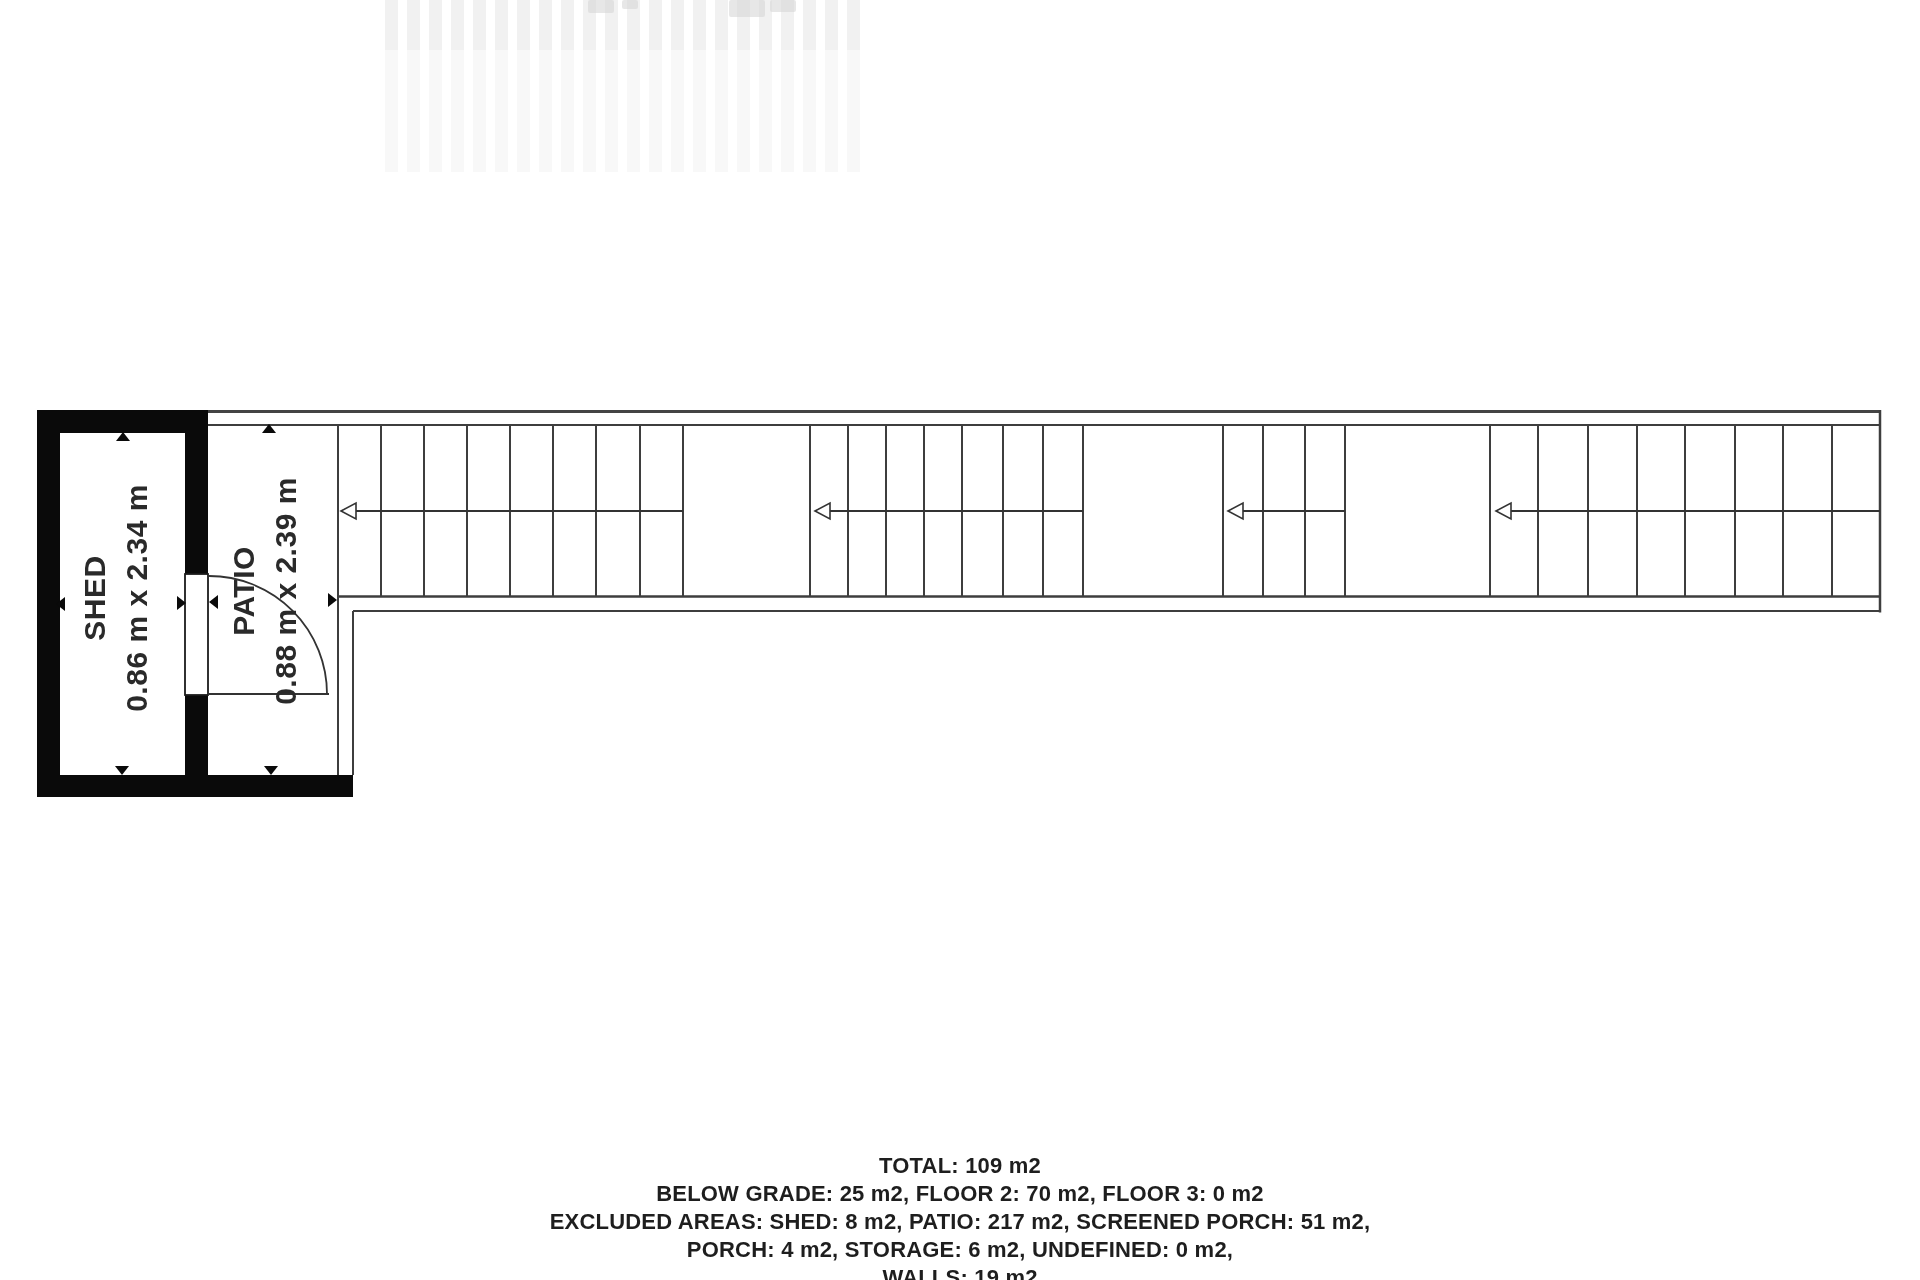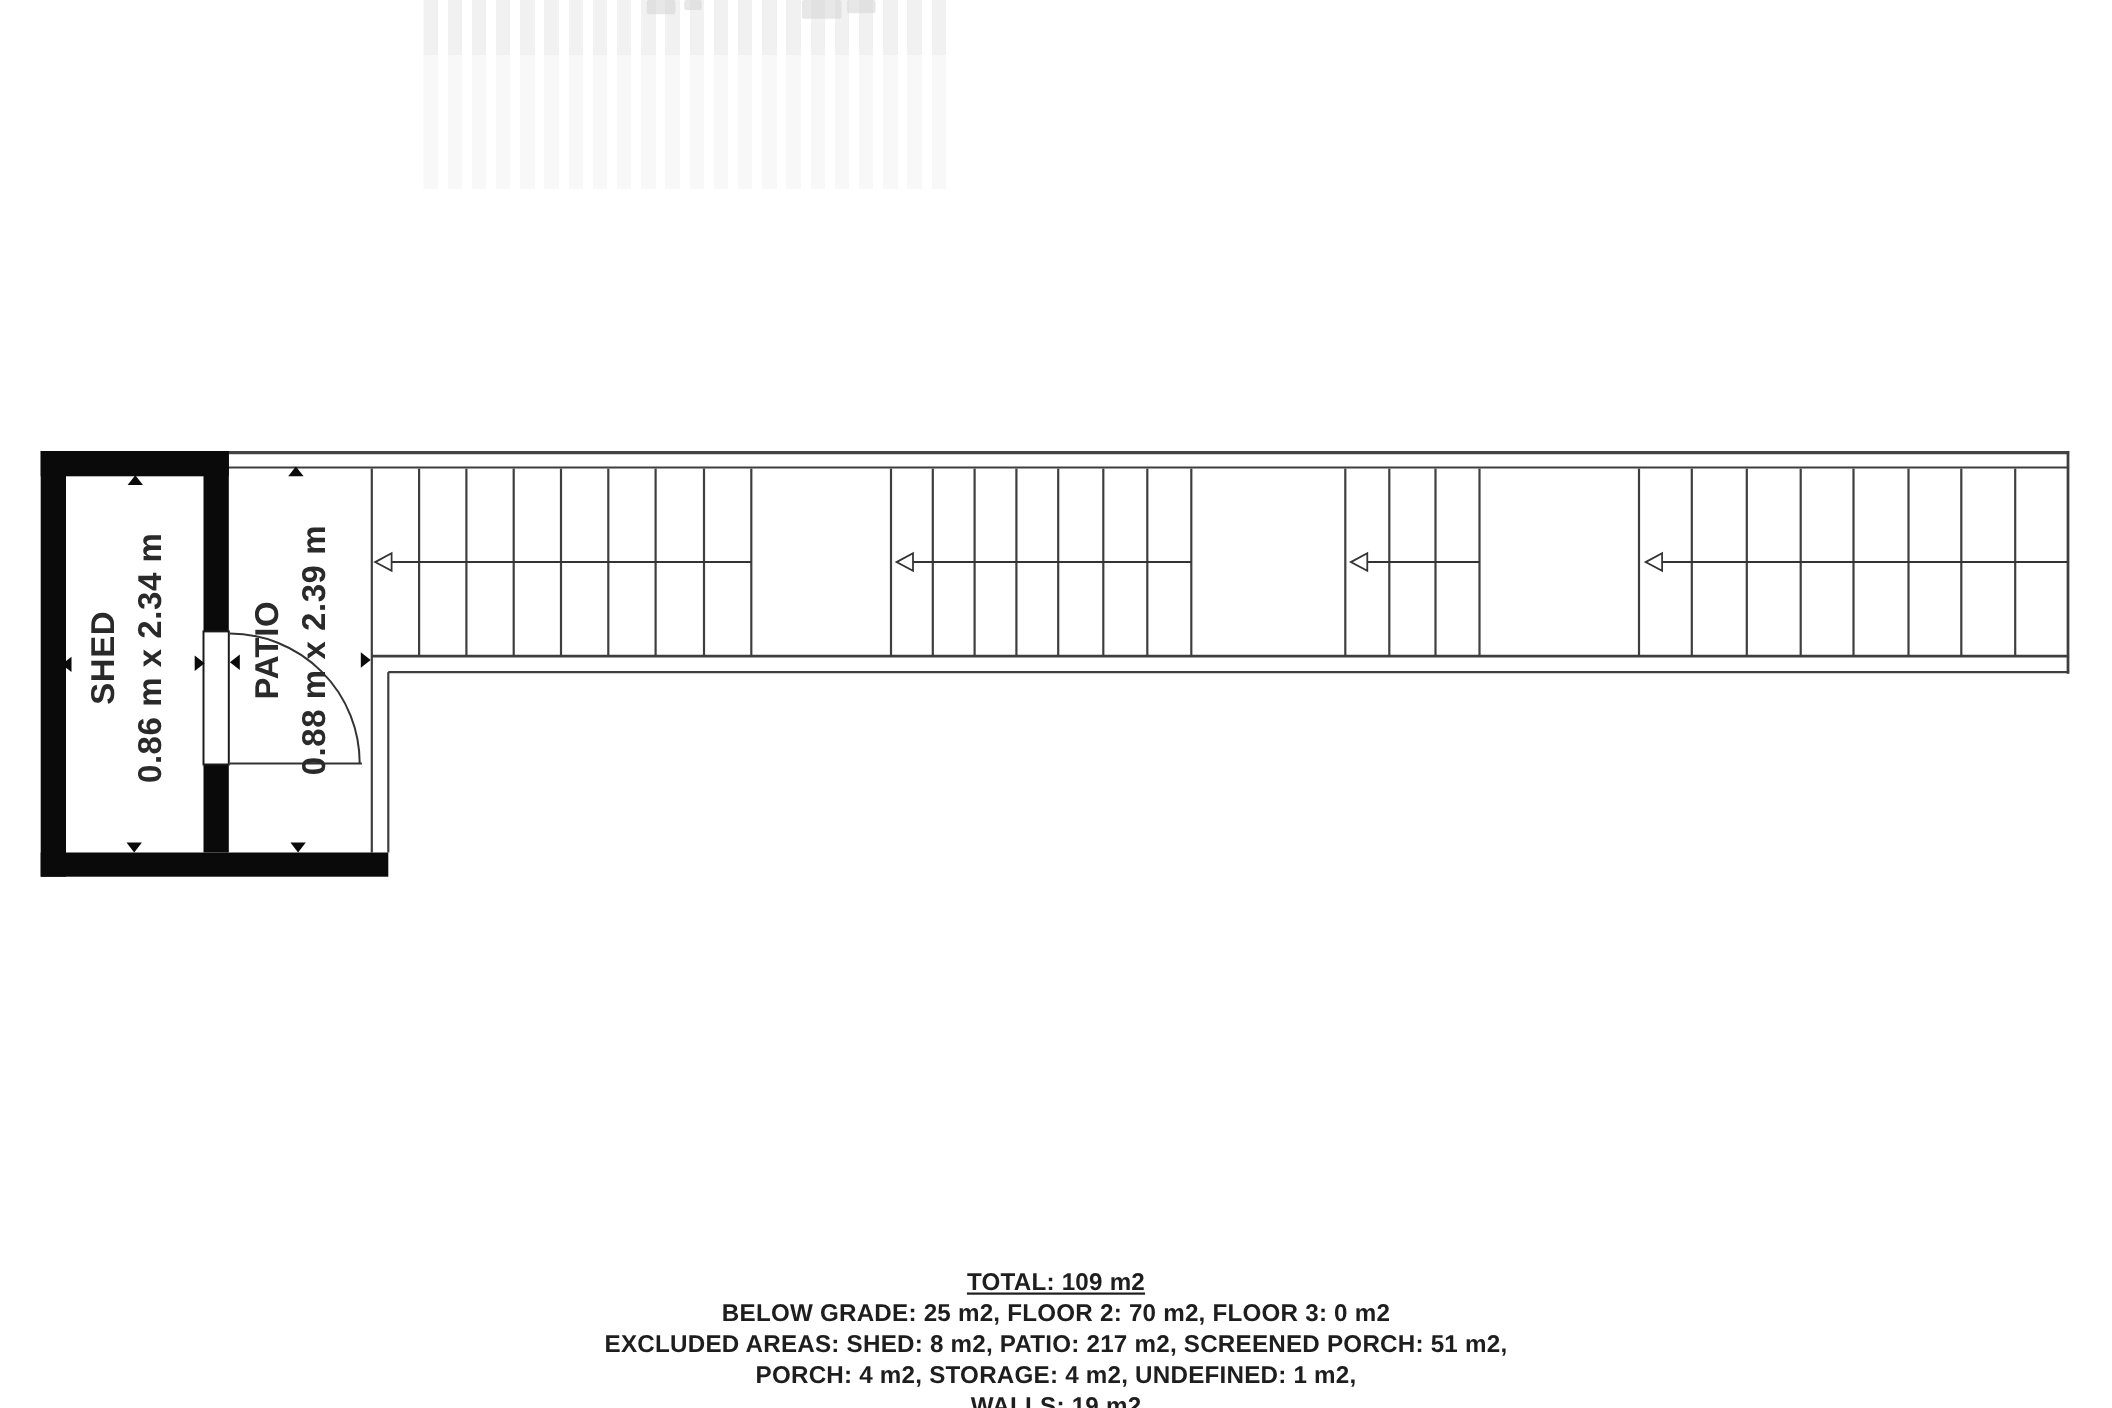--- a/index.html
+++ b/index.html
@@ -31,21 +31,21 @@
     font-size:30px;font-weight:600;color:#2a2a2a;line-height:42px;letter-spacing:0.5px;
     transform:translate(-50%,-50%) rotate(-90deg);
   }
   .room-label.shed{left:116px;top:598px;}
   .room-label.patio{left:265px;top:591px;}
   
   .summary{
     position:absolute;left:0;right:0;top:1152px;text-align:center;
     font-size:22px;font-weight:600;color:#1e1e1e;line-height:28px;letter-spacing:0.2px;
   }
-  .summary .total{font-weight:700;text-decoration:underline;}
+  .summary .total{font-weight:700;}
 </style>
 </head>
 <body>
 
 <div class="page">
 
   <div class="ghost">
     <div class="rows-top"></div>
     <div class="rows-body"></div>
   </div>
@@ -157,17 +157,17 @@
   </div>
   <div class="room-label patio">
     <div>PATIO</div>
     <div>0.88 m x 2.39 m</div>
   </div>
 
   <div class="summary">
     <div class="total">TOTAL: 109 m2</div>
     <div>BELOW GRADE: 25 m2, FLOOR 2: 70 m2, FLOOR 3: 0 m2</div>
     <div>EXCLUDED AREAS: SHED: 8 m2, PATIO: 217 m2, SCREENED PORCH: 51 m2,</div>
-    <div>PORCH: 4 m2, STORAGE: 4 m2, UNDEFINED: 1 m2,</div>
+    <div>PORCH: 4 m2, STORAGE: 6 m2, UNDEFINED: 0 m2,</div>
     <div>WALLS: 19 m2</div>
   </div>
 
 </div>
 
 </body></html>

